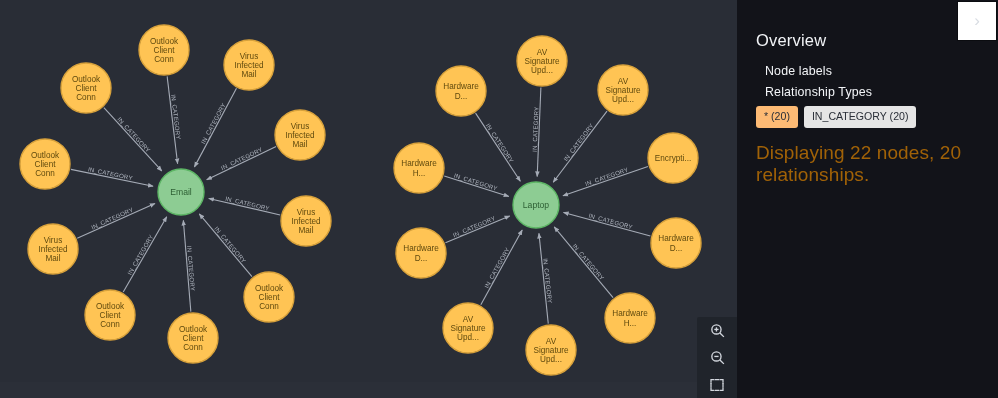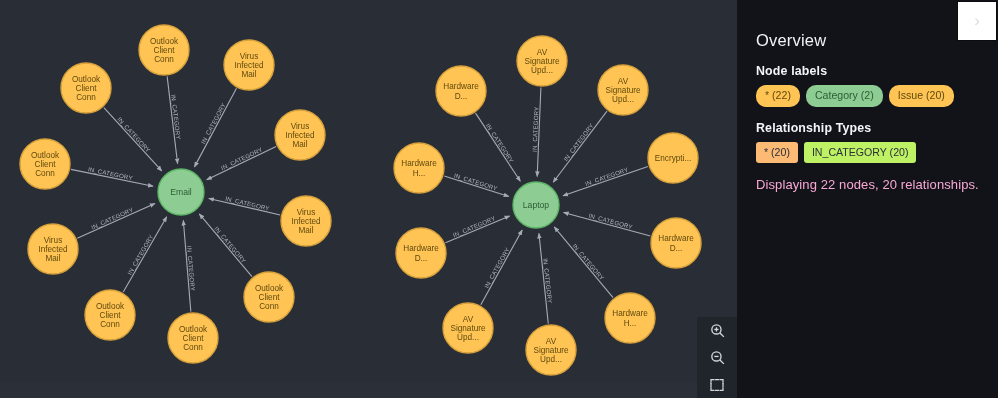--- a/index.html
+++ b/index.html
@@ -73,42 +73,42 @@
   }
   #collapse-btn .chev{
     color:#d9dde3; font-size:17px; line-height:1; font-weight:400;
     transform:translateY(-1px);
   }
   #ov-title{
     font-size:16.5px; font-weight:400; color:#f1f3f6;
     letter-spacing:.2px; margin:17px 0 14px 5px;
   }
   .section-title{
-    font-size:12.4px; font-weight:700; color:#f3f5f8;
-    margin:0 0 7px 5px; letter-spacing:.15px;
+    font-size:12.4px; font-weight:400; color:#f3f5f8;
+    margin:0 0 7px 14px; letter-spacing:.15px;
   }
   .chip-row{ display:flex; flex-wrap:wrap; gap:6px; margin:0 0 14px 5px; }
   .chip{
     font-size:10.6px; line-height:1;
     padding:5px 9px 6px;
     border-radius:10px;
     cursor:pointer;
     white-space:nowrap;
     font-family:"Liberation Sans",sans-serif;
   }
   .chip.issue{ background:#FFC454; color:#604A0E; }
   .chip.category{ background:#8DCC93; color:#2D5E33; }
   .chip.star-node{ background:#FFC454; color:#604A0E; }
   .chip.rel{
-    background:#bef264; color:#2a2f38; border-radius:3px;
+    background:#e5e5e5; color:#2a2f38; border-radius:3px;
     padding:5px 8px 6px;
   }
   .chip.rel.star{ background:#fdba74; color:#2a2f38; }
   #displaying{
-    font-size:13px; color:#f9a8d4; margin:6px 0 0 5px;
+    font-size:19px; color:#a16207; margin:6px 0 0 5px;
     letter-spacing:.1px;
   }
 </style>
 </head>
 <body>
 
 <div id="app">
 
   <div id="graph-pane">
     <svg class="graph-svg" id="graph-svg" viewBox="0 0 737 398">
@@ -359,25 +359,20 @@
 
   <div id="sidebar">
 
     <div id="collapse-btn">
       <span class="chev">›</span>
     </div>
 
     <div id="ov-title">Overview</div>
 
     <div class="section-title">Node labels</div>
-    <div class="chip-row" id="node-label-chips">
-        <div class="chip star-node">* (22)</div>
-        <div class="chip category">Category (2)</div>
-        <div class="chip issue">Issue (20)</div>
-      </div>
 
     <div class="section-title">Relationship Types</div>
     <div class="chip-row" id="rel-chips">
         <div class="chip rel star">* (20)</div>
         <div class="chip rel">IN_CATEGORY (20)</div>
       </div>
 
     <div id="displaying">Displaying 22 nodes, 20 relationships.</div>
   </div>
 </div>

